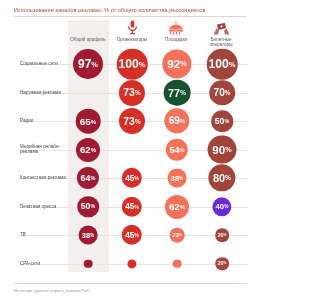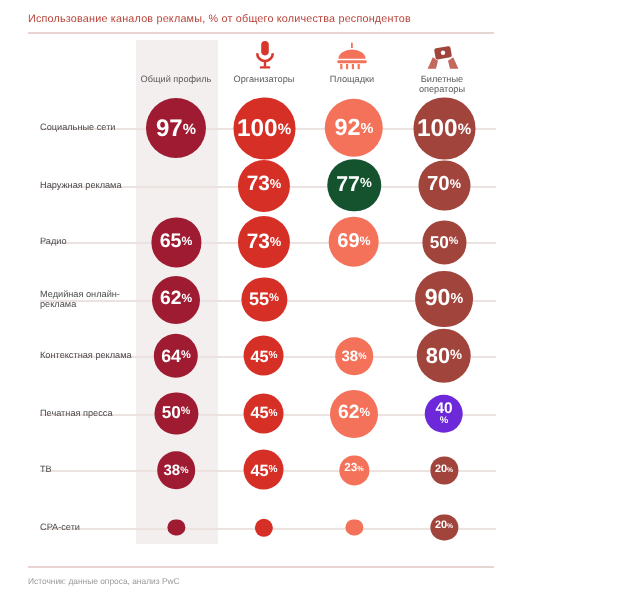--- a/index.html
+++ b/index.html
@@ -258,22 +258,22 @@
           <span class="pct">%</span>
         </div>
       </div>
       <div class="row" style="top: 135.5px;">
         <div class="row-rule"></div>
         <div class="row-label">Медийная онлайн-реклама</div>
         <div class="bubble b1" style="width: 24.0157px; height: 24.0157px; background: rgb(158, 27, 50); font-size: 9.60629px;">
           <span>62</span>
           <span class="pct">%</span>
         </div>
-        <div class="bubble b2" style="width: 22.6194px; height: 22.6194px; background: rgb(214, 47, 38); font-size: 9.04776px;">
-          <span>55</span>
+        <div class="bubble b3" style="width: 22.4128px; height: 22.4128px; background: rgb(244, 113, 90); font-size: 8.96513px;">
+          <span>54</span>
           <span class="pct">%</span>
         </div>
         <div class="bubble b4" style="width: 28.9348px; height: 28.9348px; background: rgb(161, 68, 60); font-size: 11.5739px;">
           <span>90</span>
           <span class="pct">%</span>
         </div>
       </div>
       <div class="row" style="top: 164px;">
         <div class="row-rule"></div>
         <div class="row-label">Контекстная реклама</div>
@@ -302,21 +302,21 @@
           <span class="pct">%</span>
         </div>
         <div class="bubble b2" style="width: 20.46px; height: 20.46px; background: rgb(214, 47, 38); font-size: 8.18401px;">
           <span>45</span>
           <span class="pct">%</span>
         </div>
         <div class="bubble b3" style="width: 24.0157px; height: 24.0157px; background: rgb(244, 113, 90); font-size: 9.60629px;">
           <span>62</span>
           <span class="pct">%</span>
         </div>
-        <div class="bubble b4" style="width: 19.2899px; height: 19.2899px; background: #6d28d9; font-size: 7.71596px; flex-direction: column;">
+        <div class="bubble b4" style="width: 19.2899px; height: 19.2899px; background: #6d28d9; font-size: 7.71596px;">
           <span>40</span>
           <span class="pct">%</span>
         </div>
       </div>
       <div class="row" style="top: 221px;">
         <div class="row-rule"></div>
         <div class="row-label">ТВ</div>
         <div class="bubble b1" style="width: 18.8015px; height: 18.8015px; background: rgb(158, 27, 50); font-size: 7.52059px;">
           <span>38</span>
           <span class="pct">%</span>

